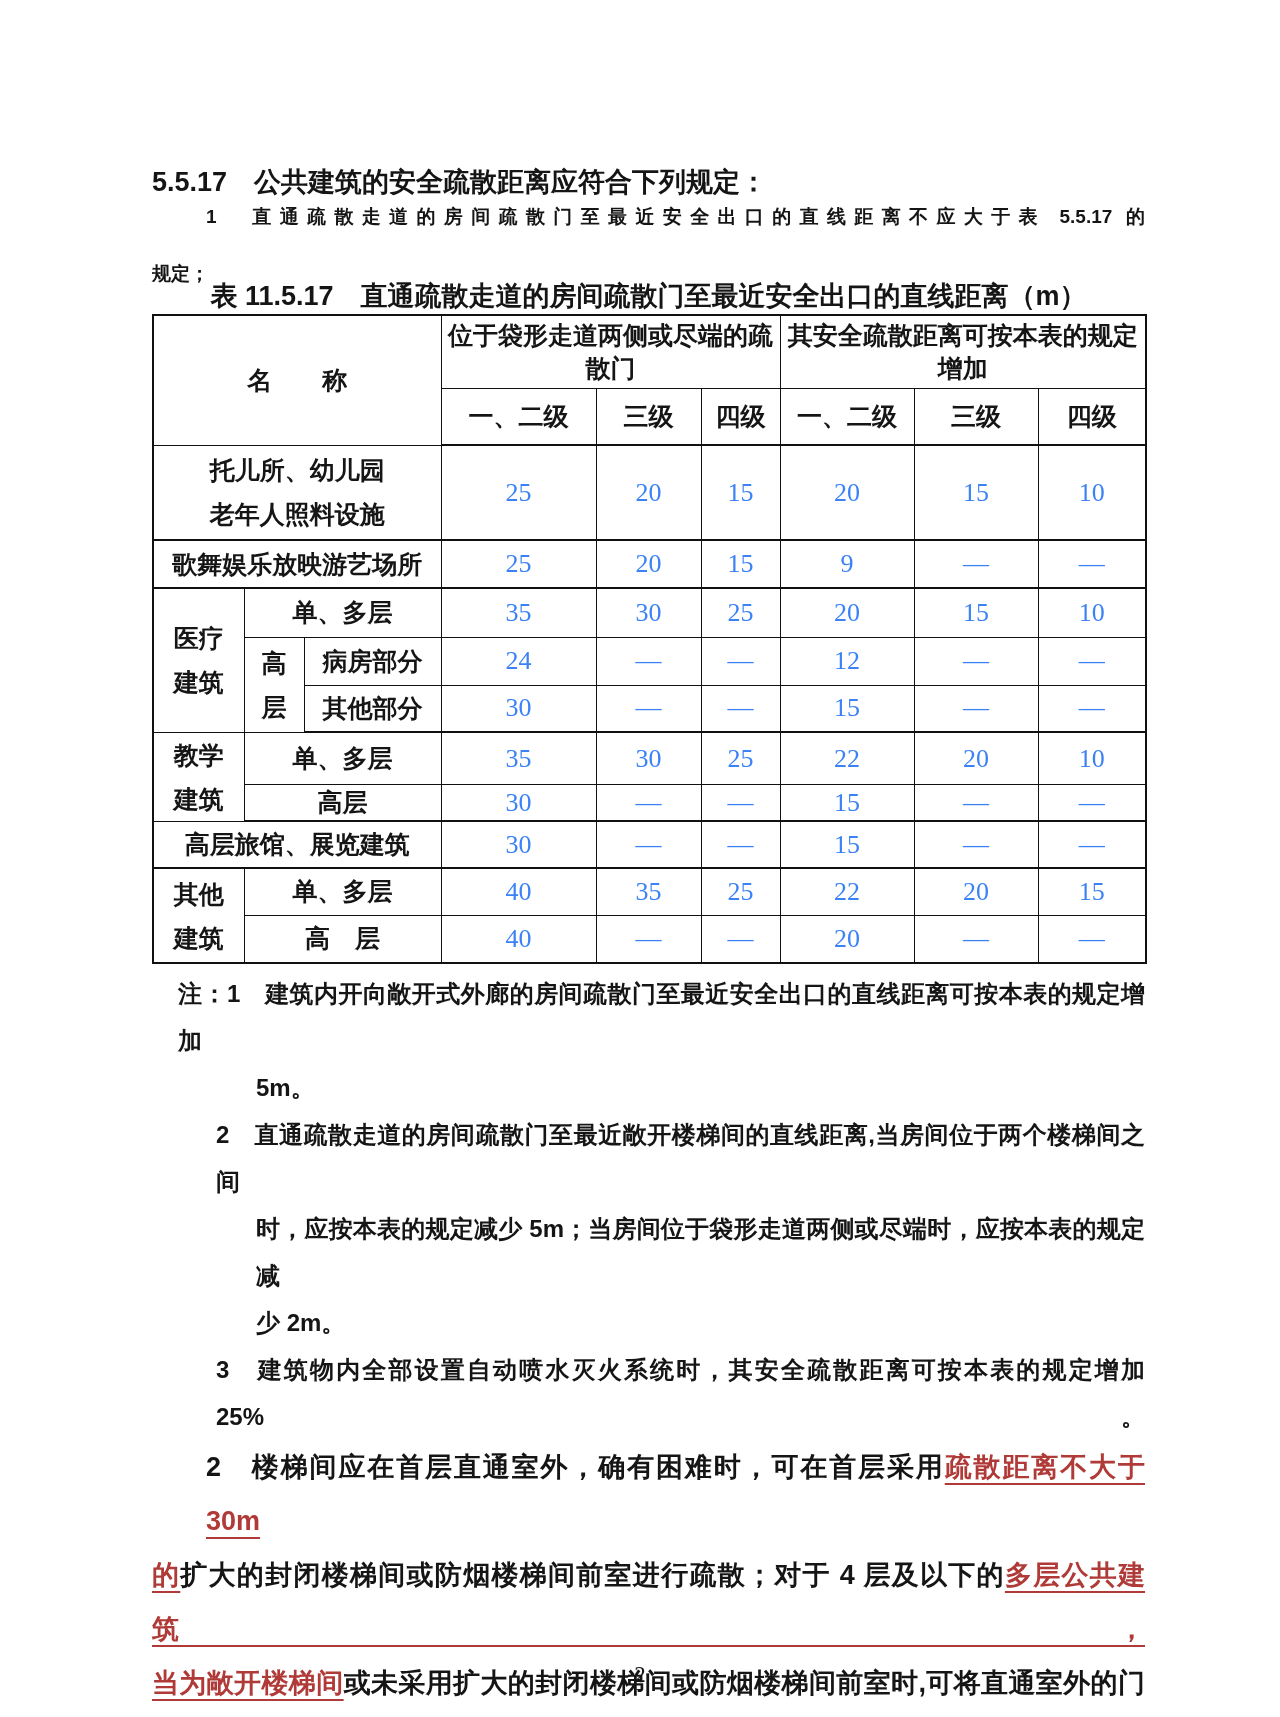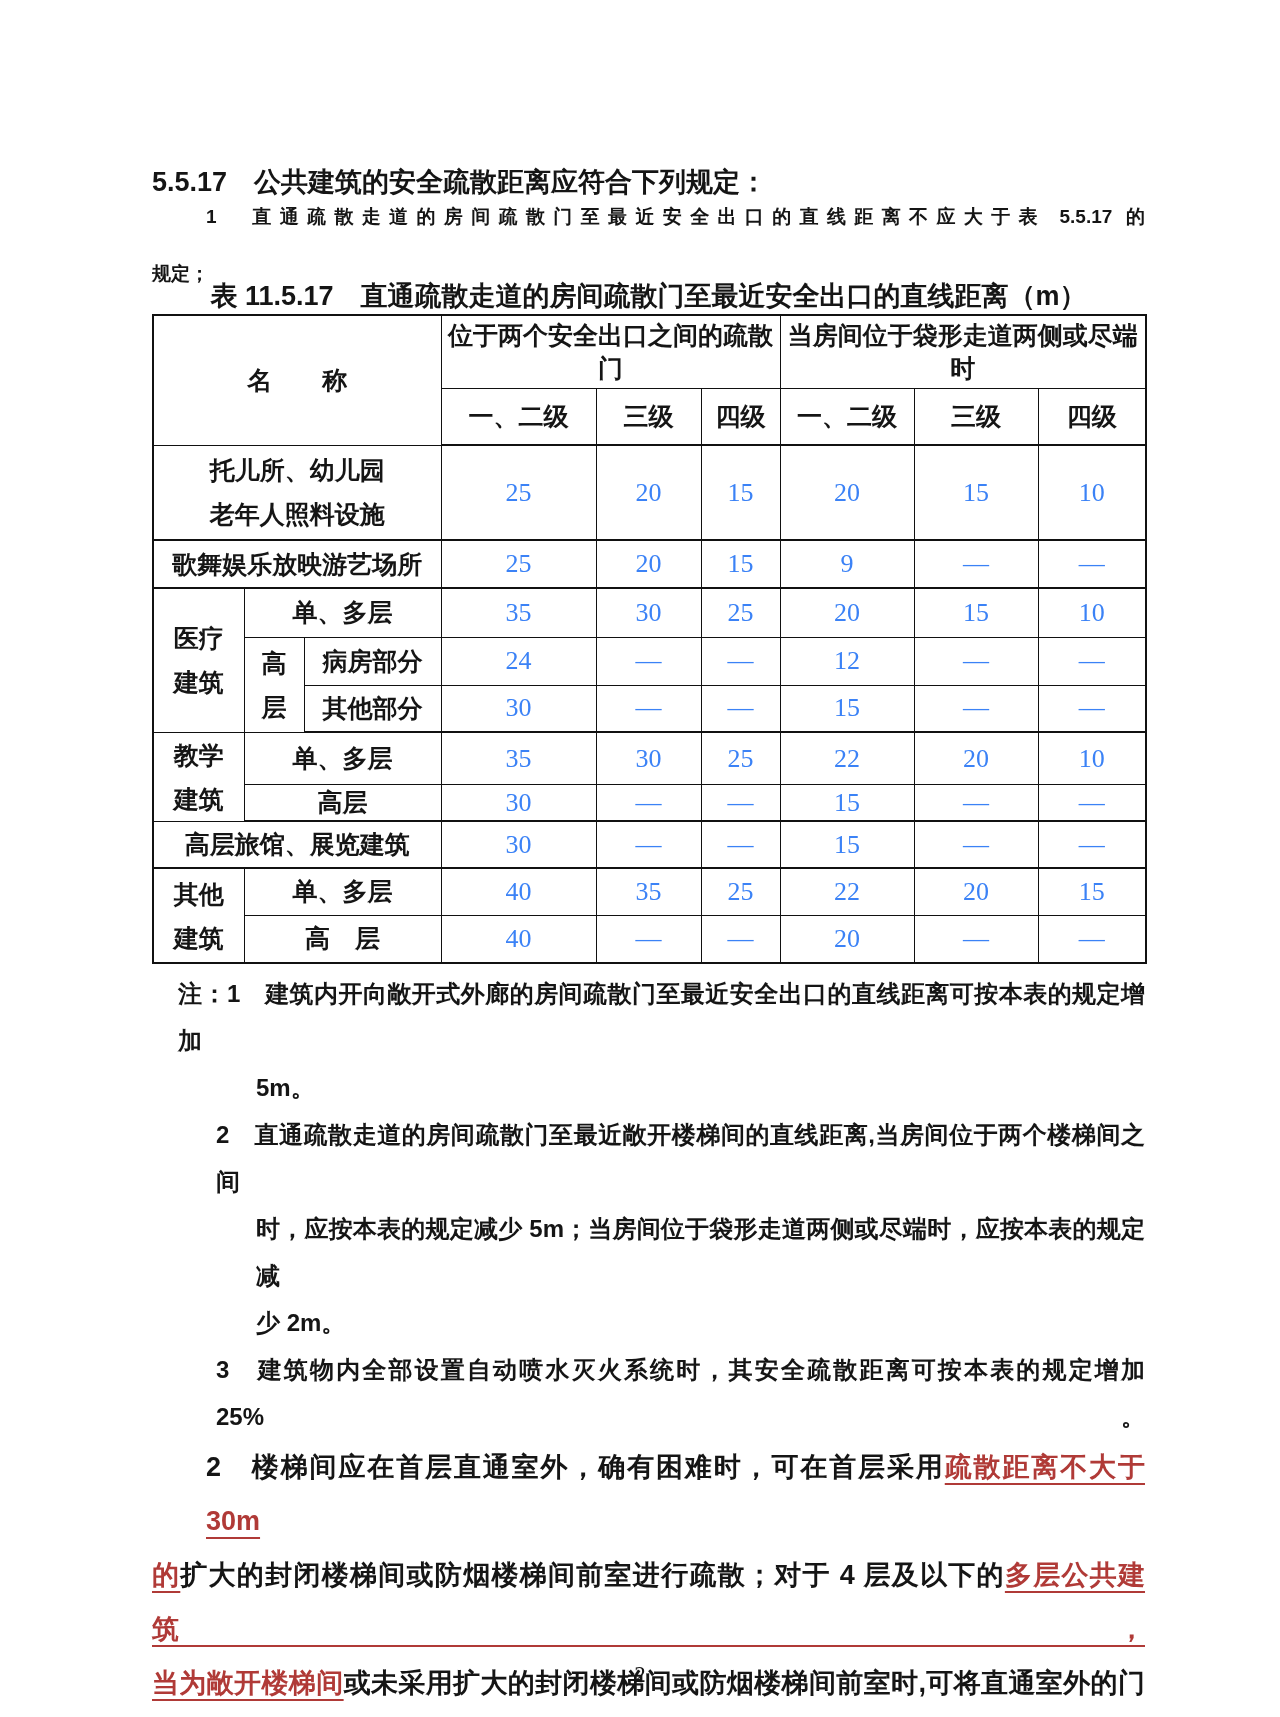--- a/index.html
+++ b/index.html
@@ -80,22 +80,22 @@
     <col style="width:155px">
       <col style="width:105px">
       <col style="width:79px">
     <col style="width:134px">
       <col style="width:124px">
       <col style="width:108px">
   </colgroup>
   <tbody>
       <tr class="h1">
     <td colspan="3" rowspan="2">名　　称</td>
-    <td colspan="3">位于两个安全出口之间的疏散门</td>
-    <td colspan="3">当房间位于袋形走道两侧或尽端时</td>
+    <td colspan="3">位于袋形走道两侧或尽端的疏散门</td>
+    <td colspan="3">其安全疏散距离可按本表的规定增加</td>
   </tr>
   <tr class="h2 thick">
     <td>一、二级</td>
     <td>三级</td>
     <td>四级</td>
     <td>一、二级</td>
     <td>三级</td>
     <td>四级</td>
   </tr>
   <tr class="r1 thick">

